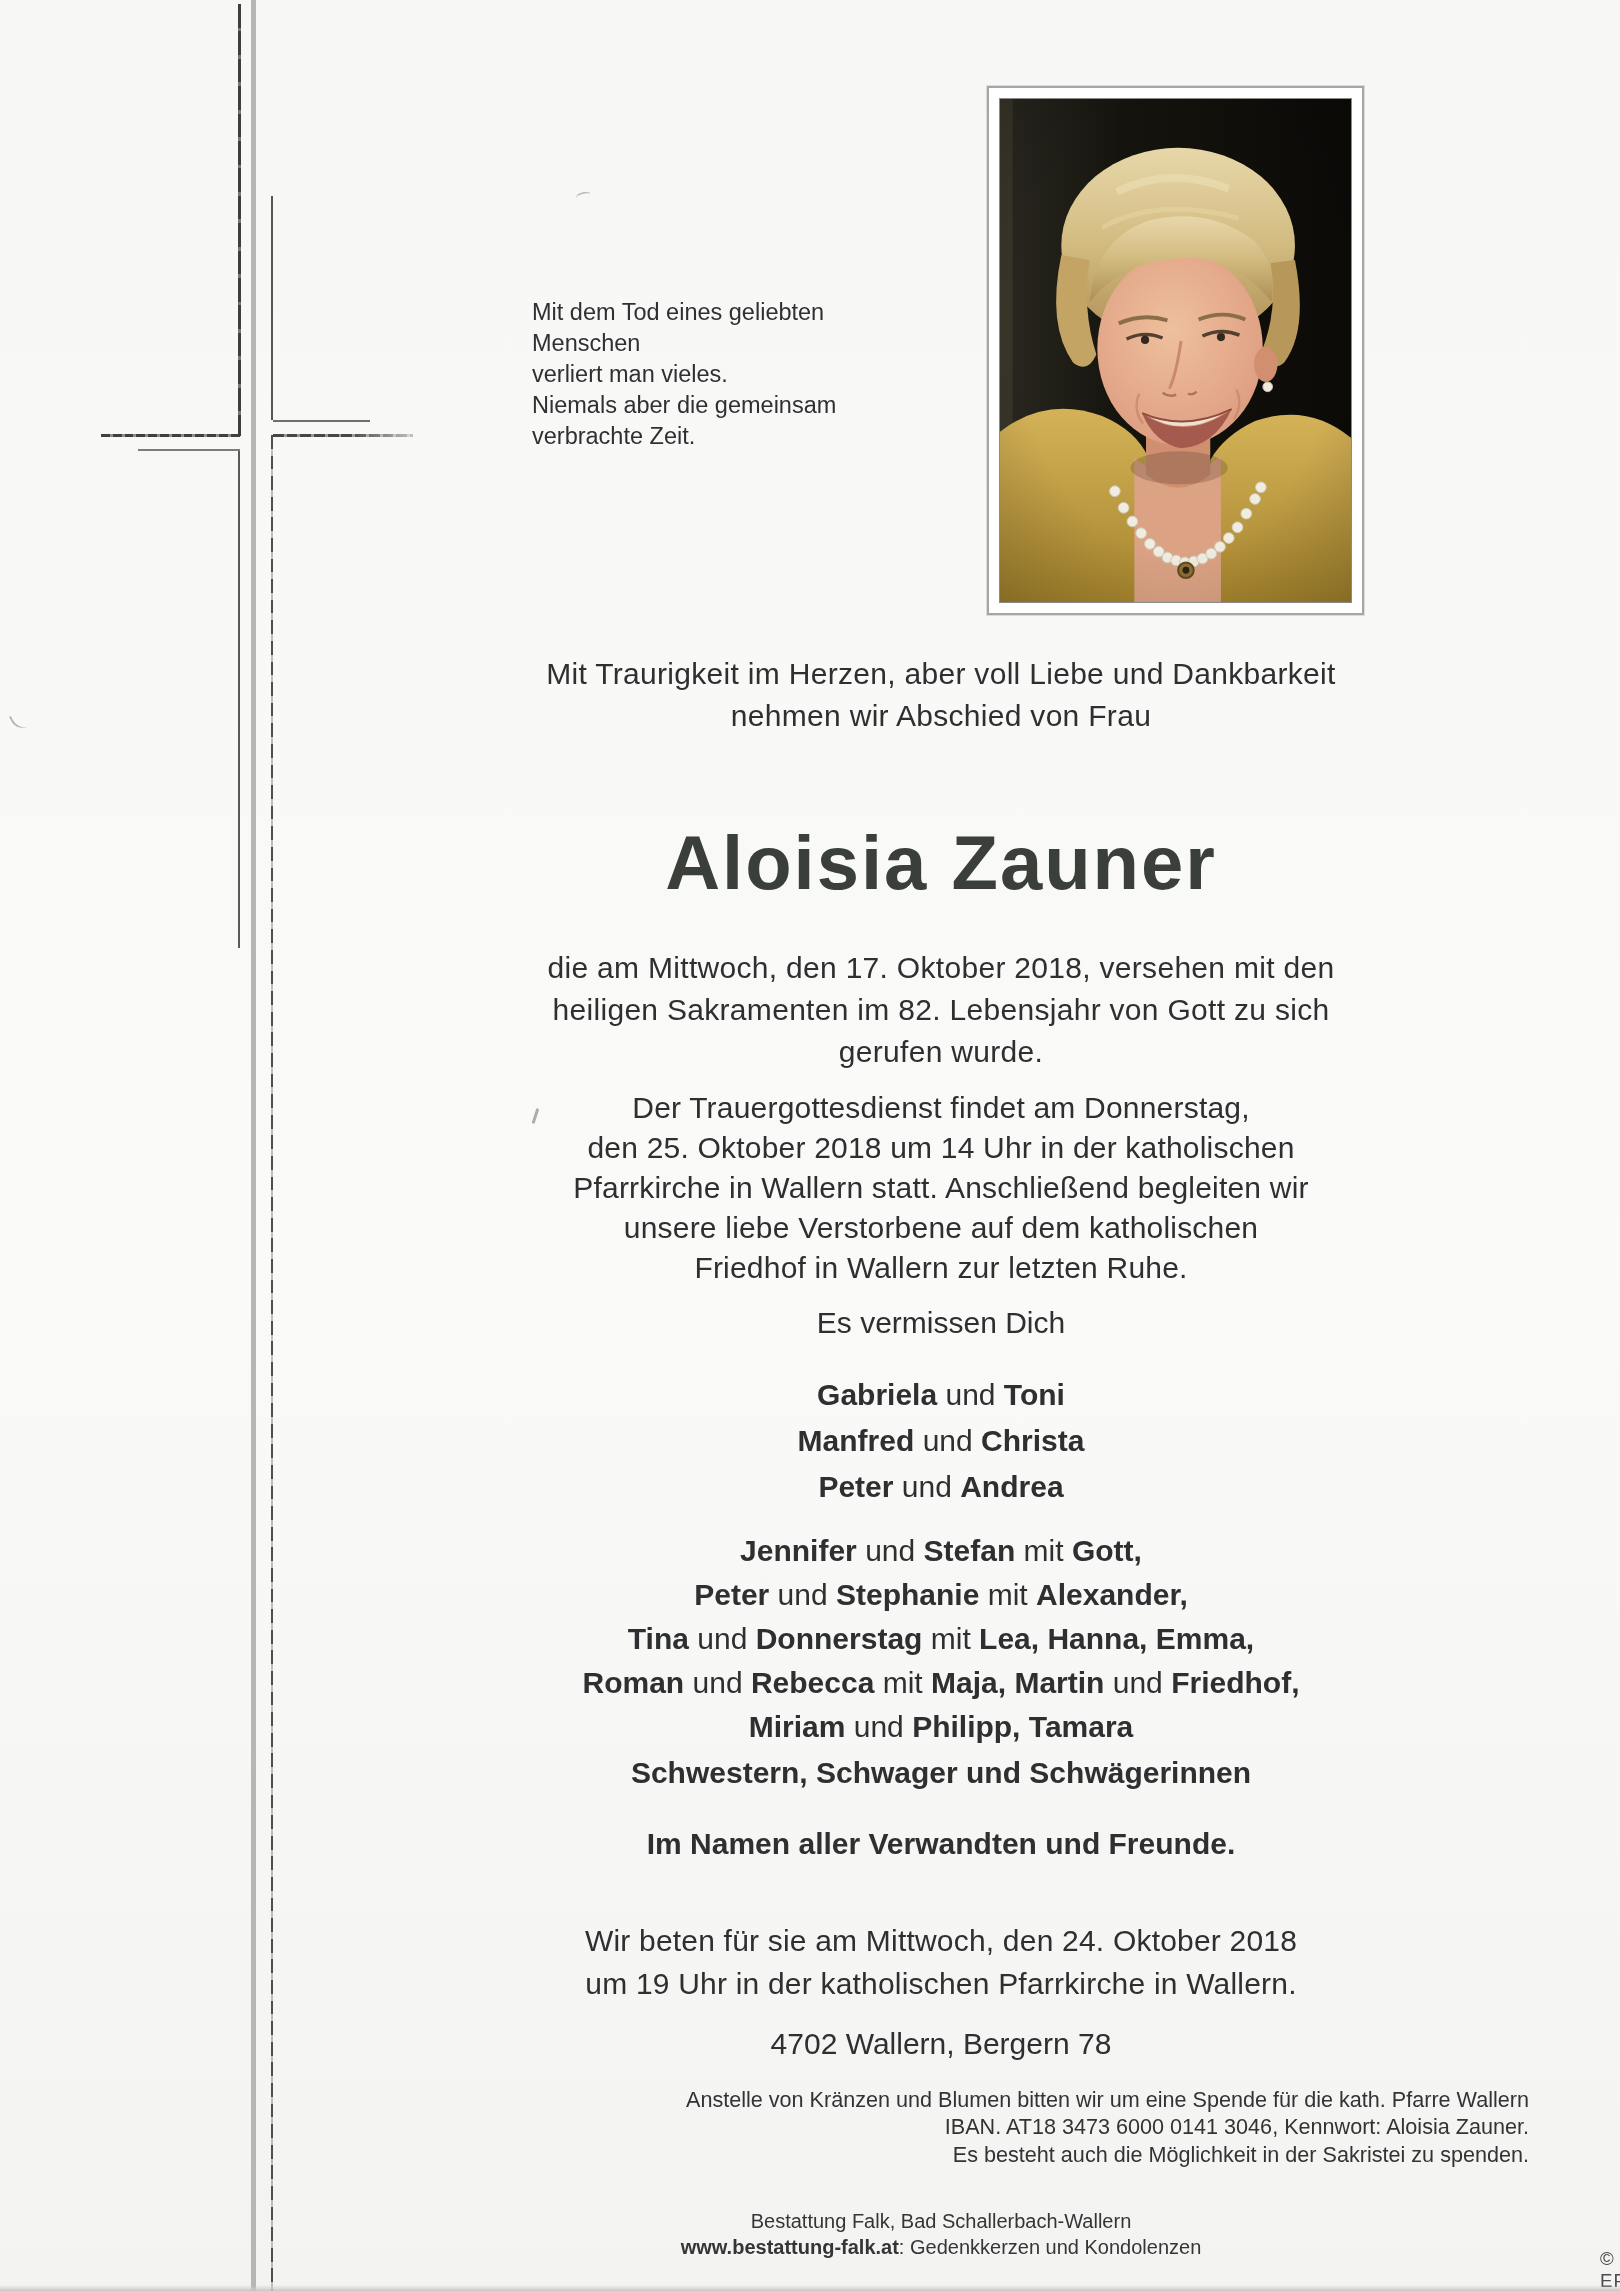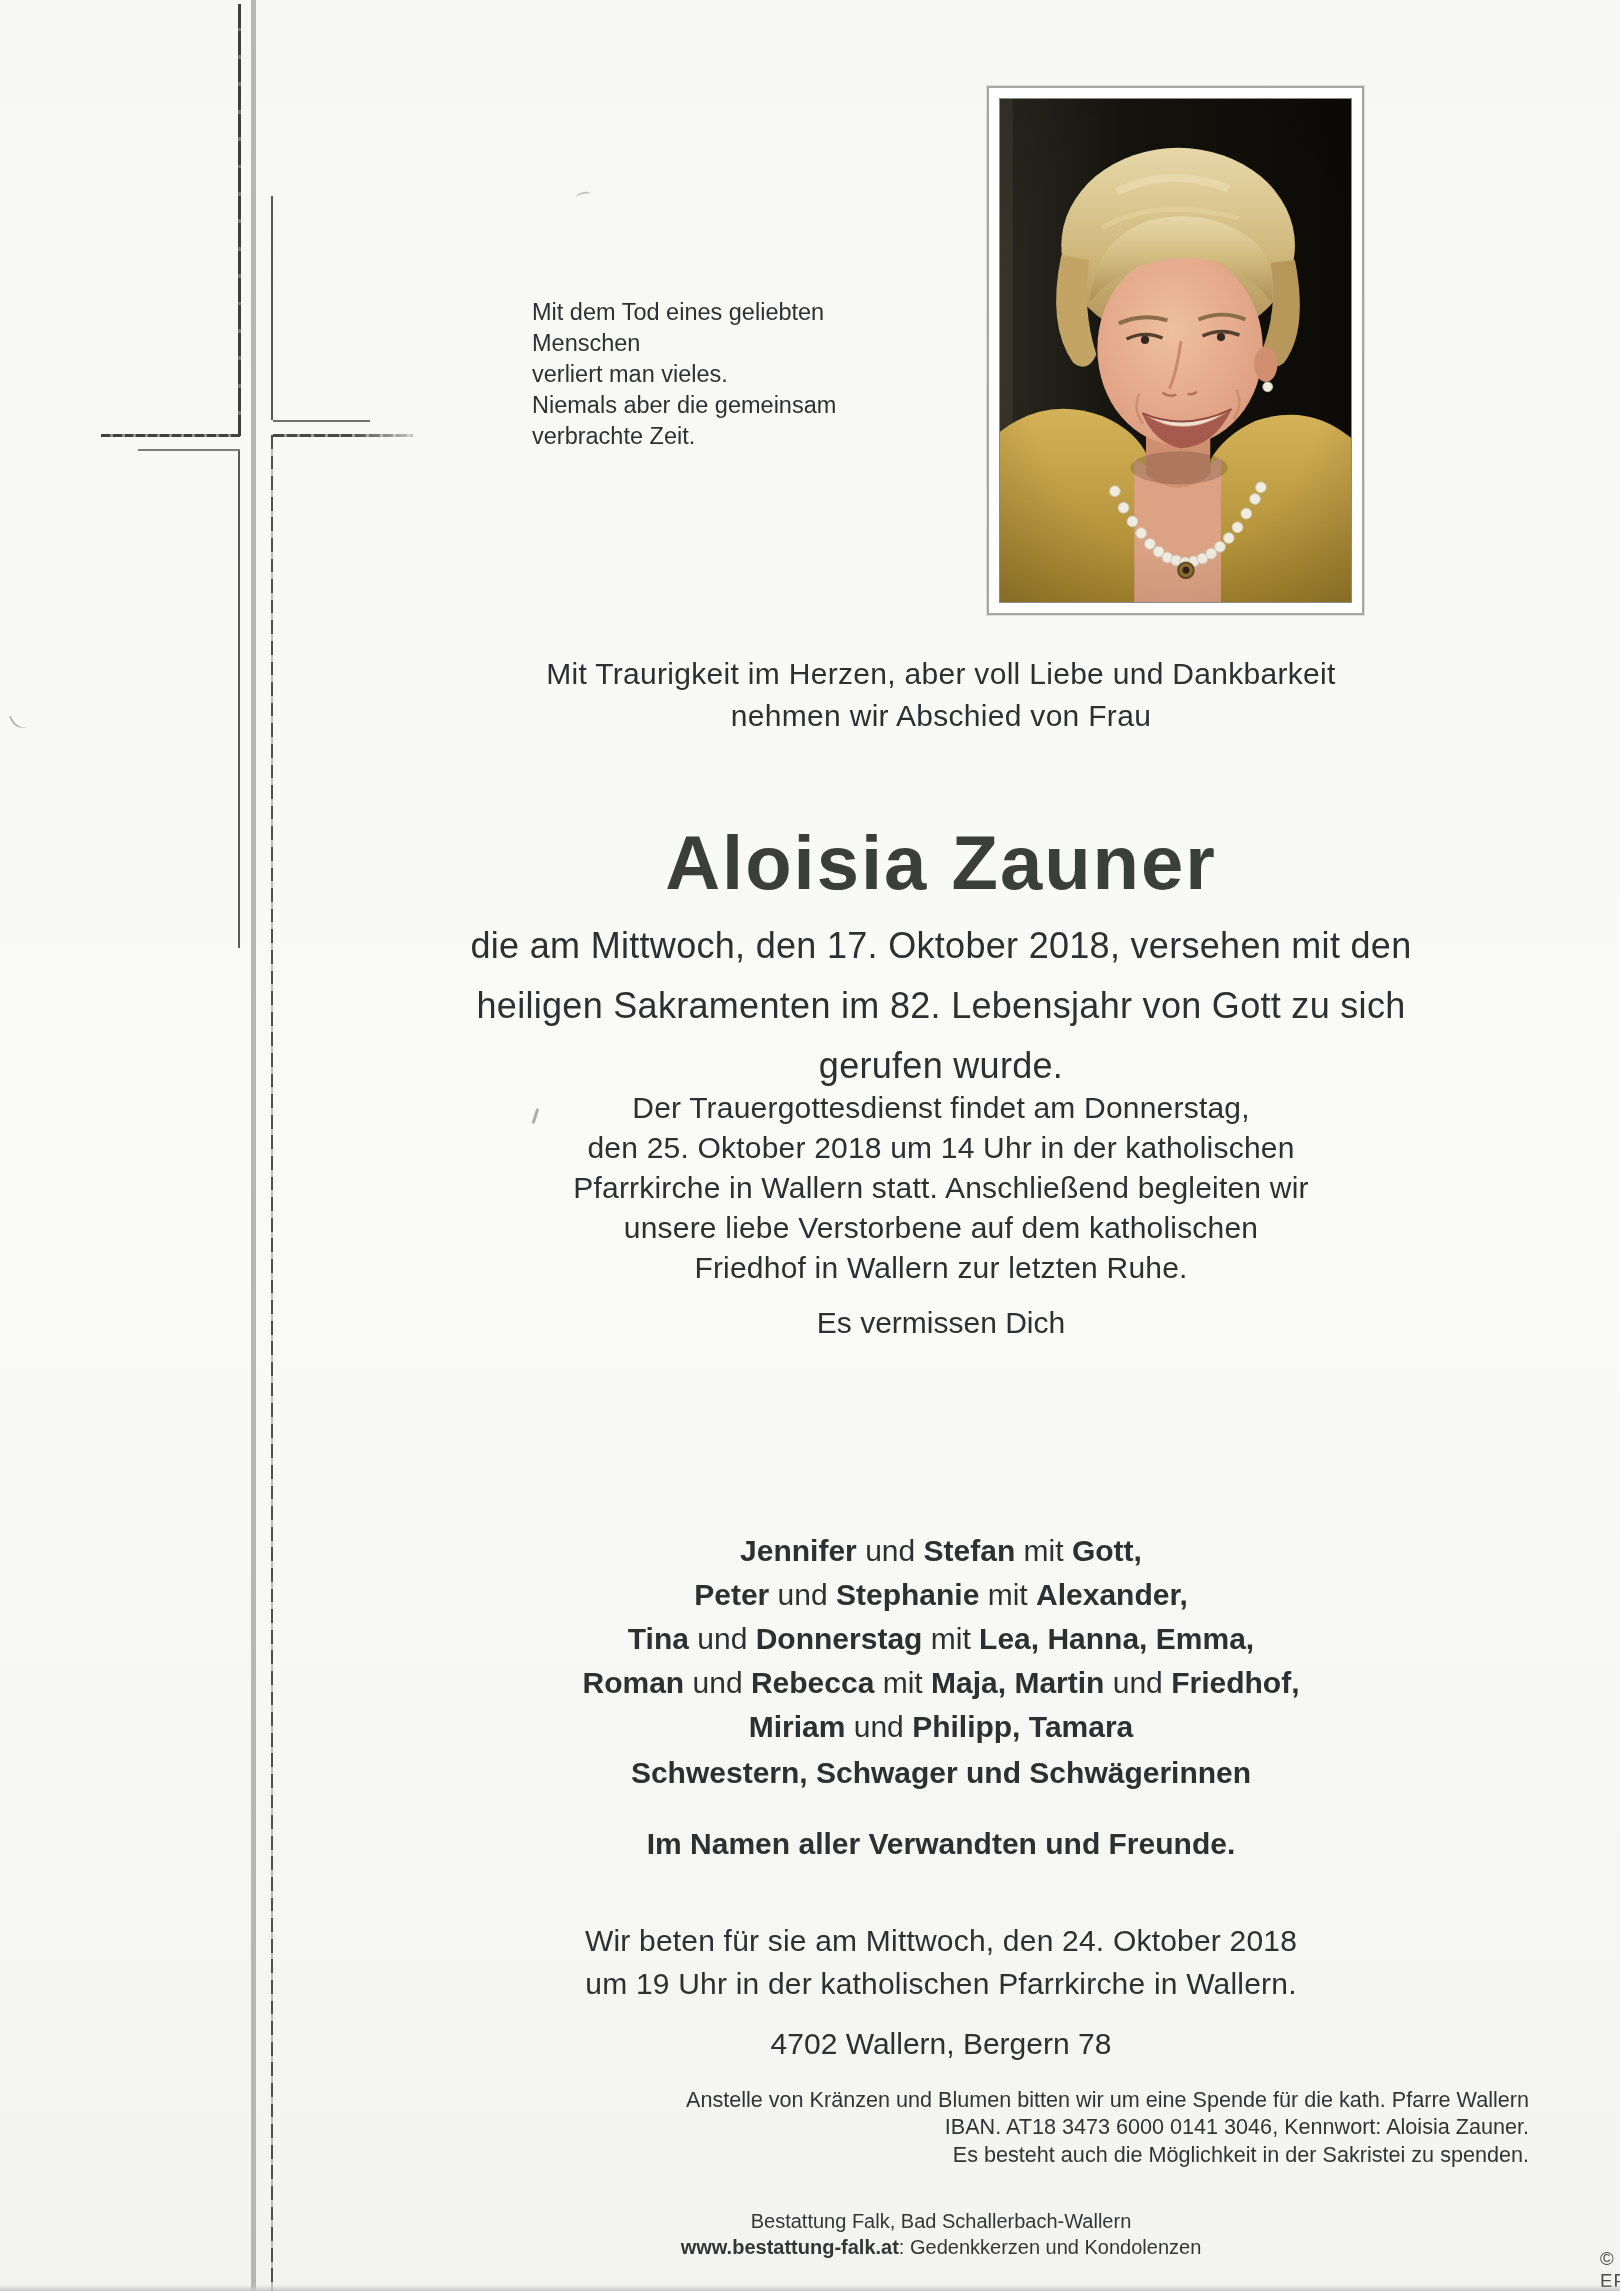--- a/index.html
+++ b/index.html
@@ -11,21 +11,21 @@
   }
   .abs{position:absolute;}
   .ml{white-space:pre-line;}
   .cc{left:353px;width:1176px;text-align:center;}
   .b{font-weight:700;}
 
   
   #quote{left:532px;top:297px;width:421px;font-size:23.5px;line-height:31px;text-align:left;color:#2f3032;}
   #intro{top:653px;font-size:30px;line-height:42px;letter-spacing:0.3px;}
   #name{top:819px;font-size:76px;font-weight:700;color:#3b3f3a;letter-spacing:2px;}
-  #death{top:916px;font-size:36px;line-height:60px;letter-spacing:0.3px;}
+  #death{top:947px;font-size:30px;line-height:42px;letter-spacing:0.3px;}
   #service{top:1088px;font-size:30px;line-height:40px;letter-spacing:0.2px;}
   #missing{top:1306px;font-size:30px;}
   #family{top:1372px;font-size:30px;line-height:46px;}
   #grand{top:1529px;font-size:30px;line-height:44px;}
   #relatives{top:1756px;font-size:30px;font-weight:700;}
   #closing{top:1827px;font-size:30px;font-weight:700;}
   #prayer{top:1919px;font-size:30px;line-height:43px;letter-spacing:0.2px;}
   #address{top:2027px;font-size:30px;}
   #donation{top:2086px;font-size:21.6px;line-height:27.4px;color:#323335;text-align:right;}
   #footerblock{top:2194px;font-size:20px;line-height:25.5px;color:#343537;margin-top:15px;}
@@ -190,20 +190,25 @@
   <div id="death" class="abs cc ml">die am Mittwoch, den 17. Oktober 2018, versehen mit den
 heiligen Sakramenten im 82. Lebensjahr von Gott zu sich
 gerufen wurde.</div>
   <div id="service" class="abs cc ml">Der Trauergottesdienst findet am Donnerstag,
 den 25. Oktober 2018 um 14 Uhr in der katholischen
 Pfarrkirche in Wallern statt. Anschließend begleiten wir
 unsere liebe Verstorbene auf dem katholischen
 Friedhof in Wallern zur letzten Ruhe.</div>
   <div id="missing" class="abs cc">Es vermissen Dich</div>
 
+  <div id="family" class="abs cc">
+    <div><span class="b">Gabriela</span><span> und </span><span class="b">Toni</span></div>
+    <div><span class="b">Manfred</span><span> und </span><span class="b">Christa</span></div>
+    <div><span class="b">Peter</span><span> und </span><span class="b">Andrea</span></div>
+  </div>
 
   <div id="grand" class="abs cc">
     <div><span class="b">Jennifer</span><span> und </span><span class="b">Stefan</span><span> mit </span><span class="b">Gott,</span></div>
     <div><span class="b">Peter</span><span> und </span><span class="b">Stephanie</span><span> mit </span><span class="b">Alexander,</span></div>
     <div><span class="b">Tina</span><span> und </span><span class="b">Donnerstag</span><span> mit </span><span class="b">Lea, Hanna, Emma,</span></div>
     <div><span class="b">Roman</span><span> und </span><span class="b">Rebecca</span><span> mit </span><span class="b">Maja, Martin</span><span> und </span><span class="b">Friedhof,</span></div>
     <div><span class="b">Miriam</span><span> und </span><span class="b">Philipp, Tamara</span></div>
   </div>
 
   <div id="relatives" class="abs cc">Schwestern, Schwager und Schwägerinnen</div>

